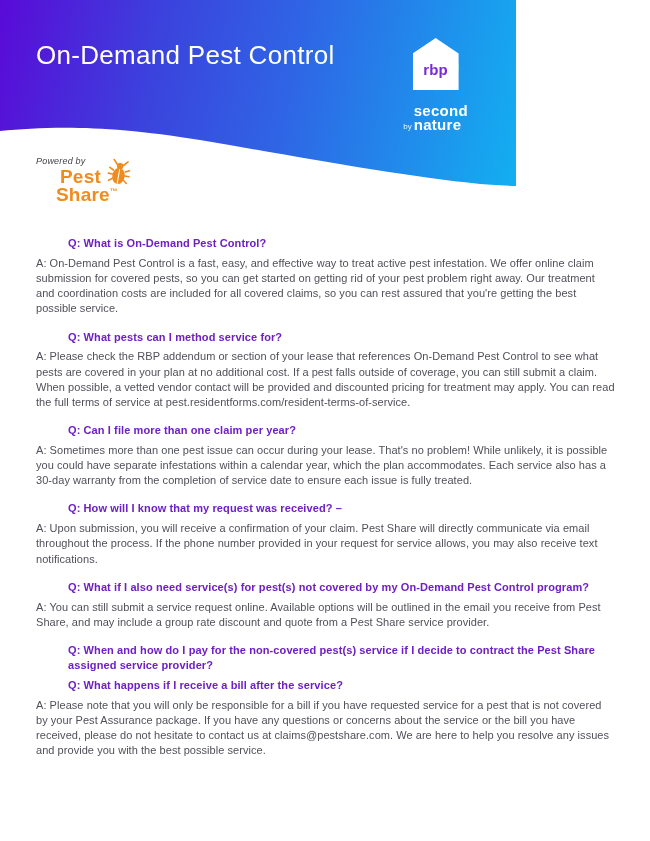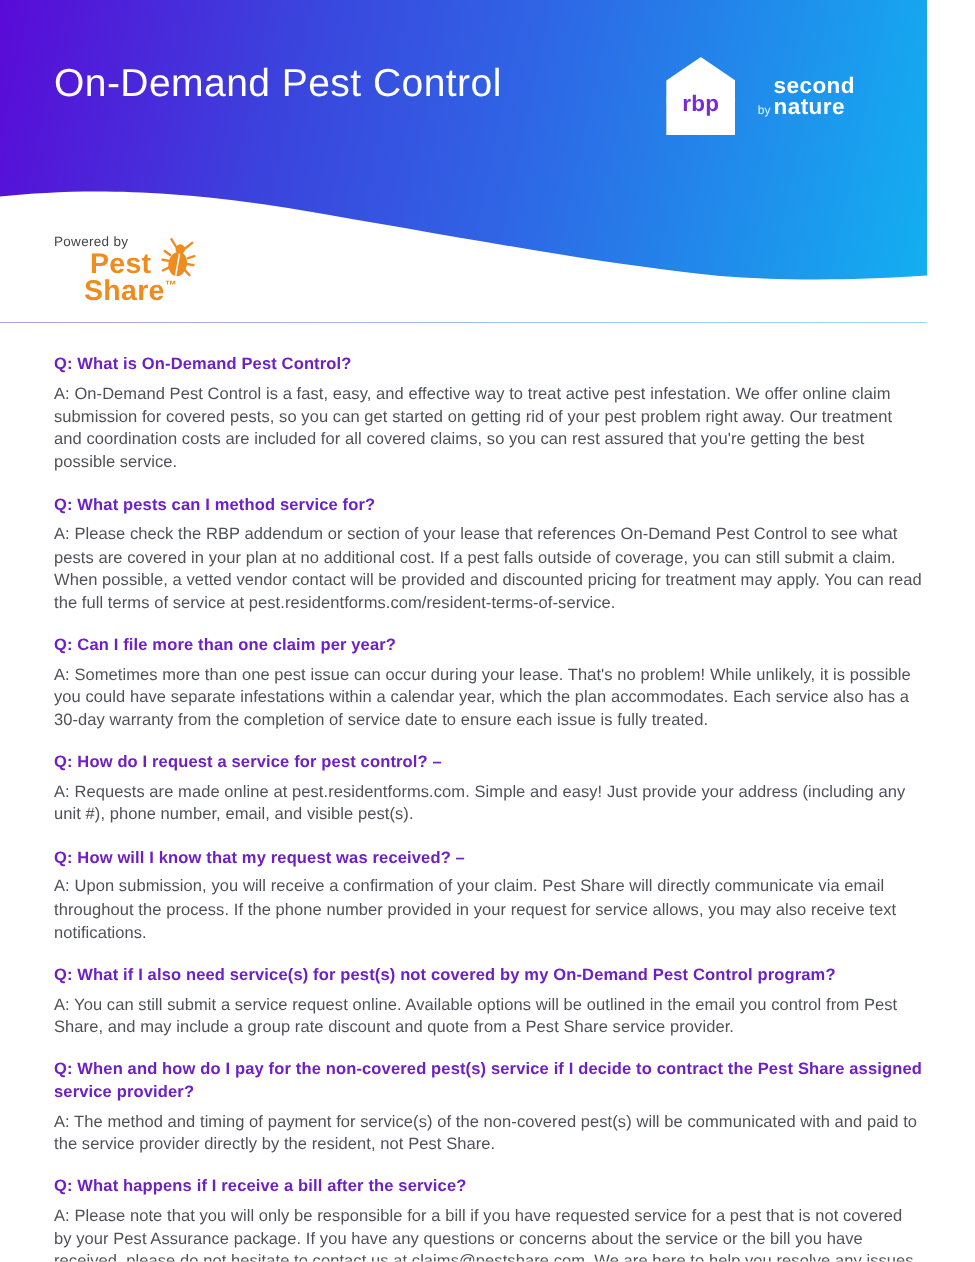--- a/index.html
+++ b/index.html
@@ -1,62 +1,62 @@
 <!DOCTYPE html>
 <html><head>
 <meta charset="utf-8">
 <style>
   * { margin:0; padding:0; box-sizing:border-box; }
   html,body { width:650px; height:841px; background:#ffffff; overflow:hidden;
               font-family:"Liberation Sans", sans-serif; }
 
   
   .header {
-    position:relative; width:618px; height:215px;
+    position:relative; width:516px; height:215px;
     background:linear-gradient(102deg, #5a0ad7 0%, #3b43dd 30%, #2f65e5 55%, #12b1f1 100%);
     overflow:hidden;
   }
   .titles { position:absolute; left:36px; top:40px; color:#ffffff; }
   .title-1 { font-size:26px; font-weight:400; letter-spacing:0.3px; }
   .title-2 { font-size:26px; font-weight:700; margin-top:6px; letter-spacing:0.3px; }
 
-  .brand-lockup { position:absolute; top:36px; right:48px; display:flex; align-items:center; gap:10px; }
+  .brand-lockup { position:absolute; top:36px; right:48px; display:flex; align-items:center; gap:10px;flex-direction:column; }
   .rbp-mark { position:relative; width:56px; height:58px; }
   .rbp-diamond {
     position:absolute; left:9px; top:12px; width:38px; height:38px;
     background:#2cc5cd; border-radius:9px; transform:rotate(45deg);
   }
   .rbp-house {
     position:absolute; left:5px; top:2px; width:46px; height:52px; background:#ffffff;
     clip-path:polygon(50% 0%, 100% 30%, 100% 100%, 0% 100%, 0% 30%);
     display:flex; align-items:center; justify-content:center;
   }
   .rbp-text { color:#7a2ad2; font-weight:700; font-size:15px; margin-top:10px; letter-spacing:0.2px; }
   .sn-lockup { display:flex; align-items:flex-start; color:#ffffff; }
   .sn-by { font-size:8px; margin-top:18px; margin-right:2px; opacity:0.9; }
   .sn-lines { display:flex; flex-direction:column; align-items:flex-start; line-height:0.95; }
   .sn-lines span { font-size:15px; font-weight:700; letter-spacing:0.3px; }
 
   .wave { position:absolute; left:0; bottom:0; width:650px; height:92px; display:block; }
 
   
   .powered { position:absolute; left:36px; top:156px; }
-  .powered-label { font-size:9px; color:#43434a; font-weight:500; letter-spacing:0.2px; }
+  .powered-label { font-size:9px; color:#43434a; font-weight:500; letter-spacing:0.2px;font-style:italic; }
   .ps-row { display:flex; align-items:flex-start; margin-top:1px;margin-left:24px; }
   .ps-word { color:#ef8c1f; font-weight:800; font-size:19px; line-height:1.0; letter-spacing:0.2px; }
   .ps-share { margin-left:20px; margin-top:-2px; }
   .ps-share sup { font-size:8px; }
   .bug { margin-left:6px; margin-top:-8px; transform:rotate(10deg); }
 
   
   .main { padding:21px 34px 0 36px; }
   .faq { margin-bottom:2px; }
   .faq h3 {
     color:#6e20c4; font-size:11px; font-weight:700; line-height:1.35;
-    margin-bottom:5px; letter-spacing:0.1px;
+    margin-bottom:5px; letter-spacing:0.1px;margin-left:32px;
   }
   .faq p {
     color:#50505a; font-size:11px; font-weight:400; line-height:1.38;
     margin-bottom:13px; max-width:582px; letter-spacing:0.05px;
   }
 </style>
 </head>
 <body>
 
 <div class="header">
@@ -117,32 +117,27 @@
   </section>
   <section class="faq">
     <h3>Q: What pests can I method service for?</h3>
     <p>A: Please check the RBP addendum or section of your lease that references On-Demand Pest Control to see what pests are covered in your plan at no additional cost. If a pest falls outside of coverage, you can still submit a claim. When possible, a vetted vendor contact will be provided and discounted pricing for treatment may apply. You can read the full terms of service at pest.residentforms.com/resident-terms-of-service.</p>
   </section>
   <section class="faq">
     <h3>Q: Can I file more than one claim per year?</h3>
     <p>A: Sometimes more than one pest issue can occur during your lease. That's no problem! While unlikely, it is possible you could have separate infestations within a calendar year, which the plan accommodates. Each service also has a 30-day warranty from the completion of service date to ensure each issue is fully treated.</p>
   </section>
   <section class="faq">
-    <h3>Q: How do I request a service for pest control? –</h3>
-    <p>A: Requests are made online at pest.residentforms.com. Simple and easy! Just provide your address (including any unit #), phone number, email, and visible pest(s).</p>
-  </section>
-  <section class="faq">
     <h3>Q: How will I know that my request was received? –</h3>
     <p>A: Upon submission, you will receive a confirmation of your claim. Pest Share will directly communicate via email throughout the process. If the phone number provided in your request for service allows, you may also receive text notifications.</p>
   </section>
   <section class="faq">
     <h3>Q: What if I also need service(s) for pest(s) not covered by my On-Demand Pest Control program?</h3>
-    <p>A: You can still submit a service request online. Available options will be outlined in the email you control from Pest Share, and may include a group rate discount and quote from a Pest Share service provider.</p>
+    <p>A: You can still submit a service request online. Available options will be outlined in the email you receive from Pest Share, and may include a group rate discount and quote from a Pest Share service provider.</p>
   </section>
   <section class="faq">
     <h3>Q: When and how do I pay for the non-covered pest(s) service if I decide to contract the Pest Share assigned service provider?</h3>
-    <p>A: The method and timing of payment for service(s) of the non-covered pest(s) will be communicated with and paid to the service provider directly by the resident, not Pest Share.</p>
   </section>
   <section class="faq">
     <h3>Q: What happens if I receive a bill after the service?</h3>
     <p>A: Please note that you will only be responsible for a bill if you have requested service for a pest that is not covered by your Pest Assurance package. If you have any questions or concerns about the service or the bill you have received, please do not hesitate to contact us at claims@pestshare.com. We are here to help you resolve any issues and provide you with the best possible service.</p>
   </section>
 </div>
 
 </body></html>

